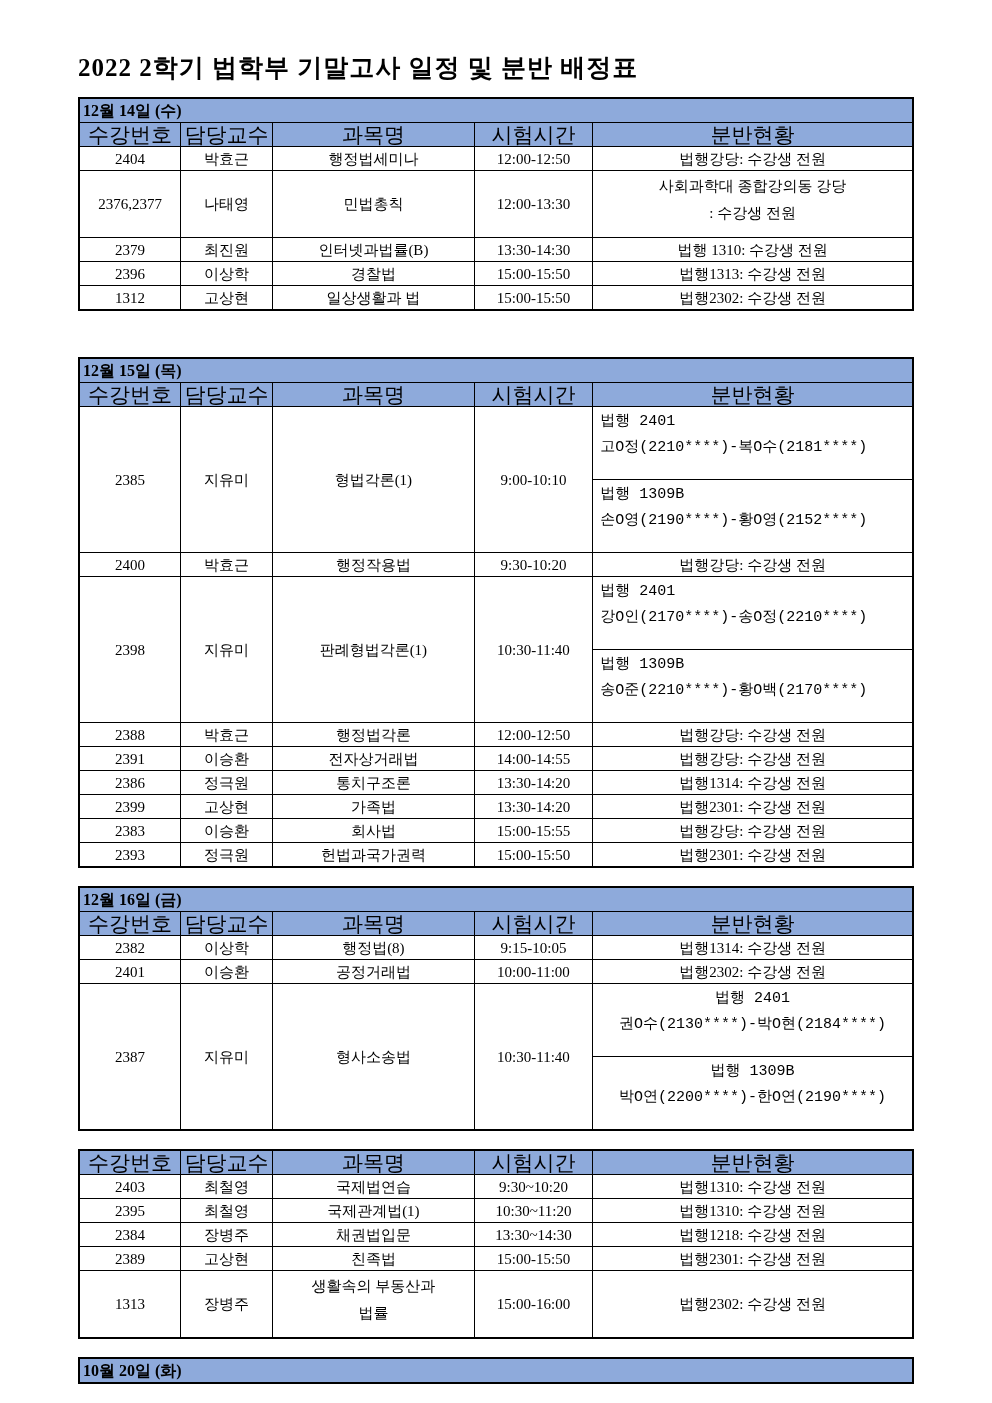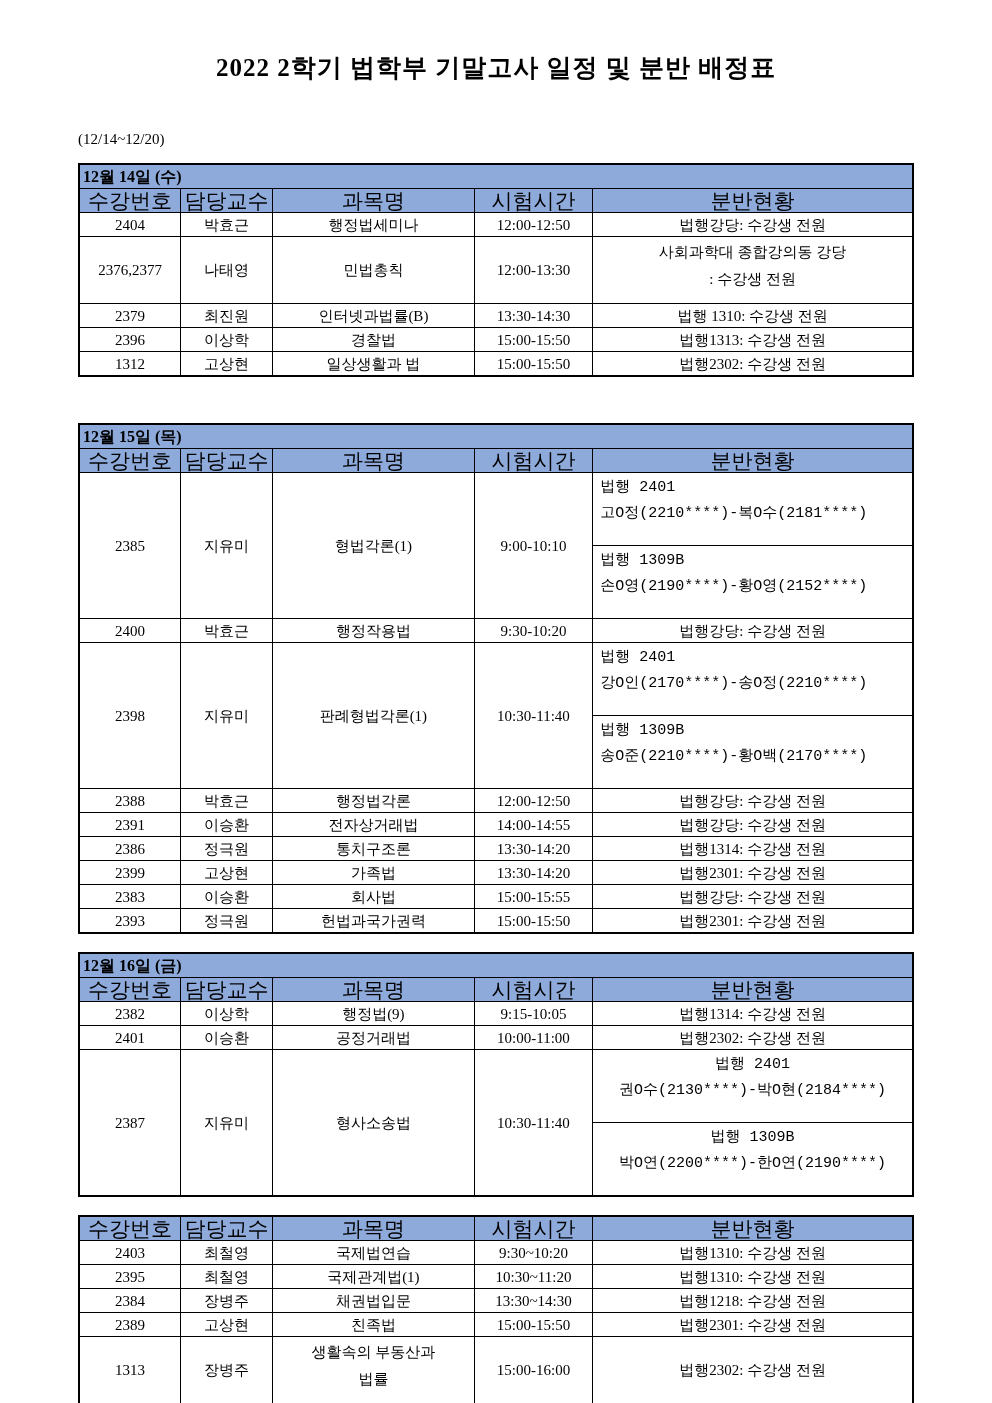--- a/index.html
+++ b/index.html
@@ -1,39 +1,38 @@
 <!DOCTYPE html>
 <html style="--header-fill: #8EAADB;"><head>
 <meta charset="utf-8">
 <style>
   html, body { margin:0; padding:0; background:#ffffff; }
   body { width:992px; min-height:1403px; font-family:"Liberation Serif","DejaVu Serif",serif; color:#000; }
   .page { width:992px; min-height:1403px; box-sizing:border-box; padding:52px 78px 40px 78px; }
-  .title { margin:0; text-align:center; font-size:25px; font-weight:bold; letter-spacing:1px; line-height:31px; }
+  .title { margin:0; font-size:25px; font-weight:bold; letter-spacing:1px; line-height:31px; }
   .date-range { margin-top:46px; font-size:15px; line-height:20px; }
   #tables { margin-top:14px; }
   table.tbl { width:100%; border-collapse:collapse; table-layout:fixed; border:2px solid #000; margin-bottom:18px; }
   table.tbl.first { margin-bottom:46px; }
   col.w1{width:12.2%} col.w2{width:11.0%} col.w3{width:24.2%} col.w4{width:14.2%} col.w5{width:38.4%}
   td { border:1px solid #000; text-align:center; vertical-align:middle; font-size:15px; line-height:20px; padding:1px 3px; height:21px; overflow:hidden; }
   tr.date-row td { background:var(--header-fill,#8EAADB); text-align:left; font-weight:bold; font-size:16px; height:21px; }
   tr.head-row td { background:var(--header-fill,#8EAADB); font-size:21px; height:21px; }
   td.multiline { padding-top:2px; padding-bottom:10px; }
   td.multiline .line { line-height:27px; }
   td.subcell { height:54px; padding-top:1px; padding-bottom:17px;font-family:Liberation Mono, monospace; }
   td.subcell .line { line-height:26px; }
   td.subcell.al-left { text-align:left; padding-left:7px; }
   td.subcell.al-center { text-align:center; }
 </style>
 </head>
 <body>
 
 <div class="page">
   <h1 class="title">2022 2학기 법학부 기말고사 일정 및 분반 배정표</h1>
-  <div class="date-range">(12/14~12/20)</div>
   <div id="tables">
       <table class="tbl first">
         <colgroup>
           <col class="w1">
           <col class="w2">
           <col class="w3">
           <col class="w4">
           <col class="w5">
         </colgroup>
         <tbody>
@@ -204,21 +203,21 @@
           <tr class="head-row">
             <td>수강번호</td>
             <td>담당교수</td>
             <td>과목명</td>
             <td>시험시간</td>
             <td>분반현황</td>
           </tr>
           <tr>
             <td>2382</td>
             <td>이상학</td>
-            <td>행정법(9)</td>
+            <td>행정법(8)</td>
             <td>9:15-10:05</td>
             <td>법행1314: 수강생 전원</td>
           </tr>
           <tr>
             <td>2401</td>
             <td>이승환</td>
             <td>공정거래법</td>
             <td>10:00-11:00</td>
             <td>법행2302: 수강생 전원</td>
           </tr>

